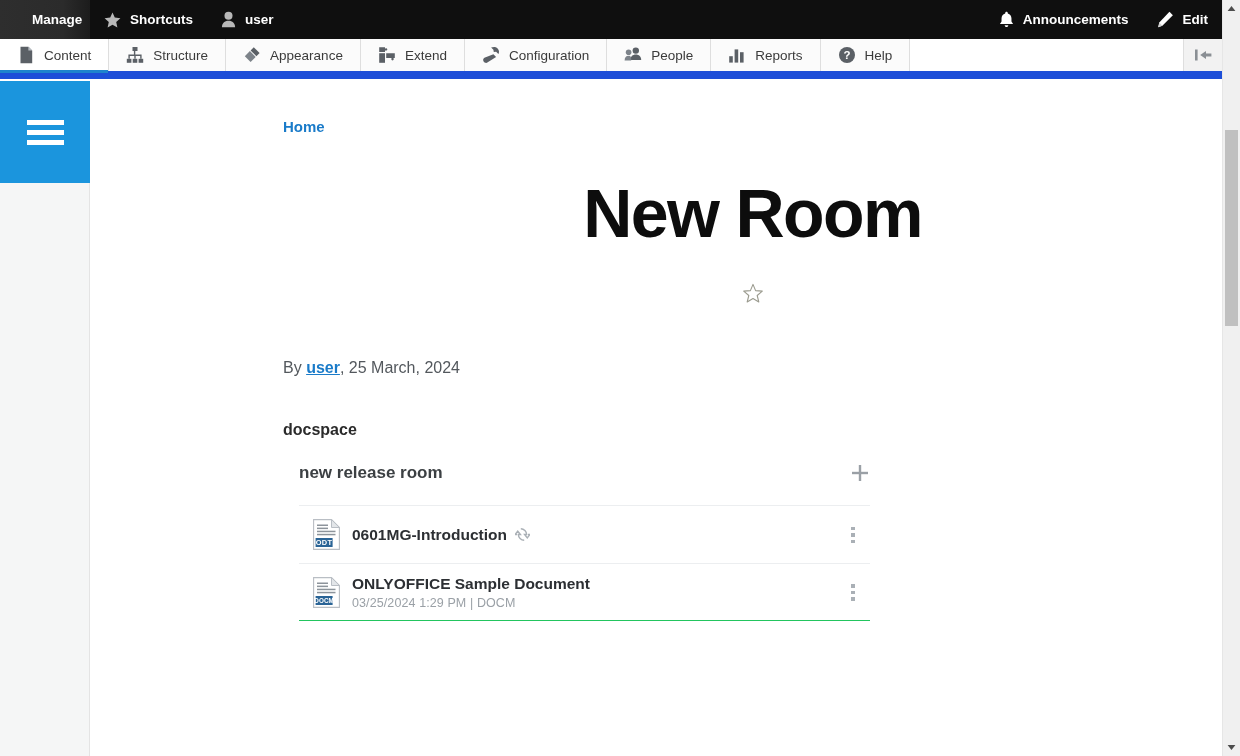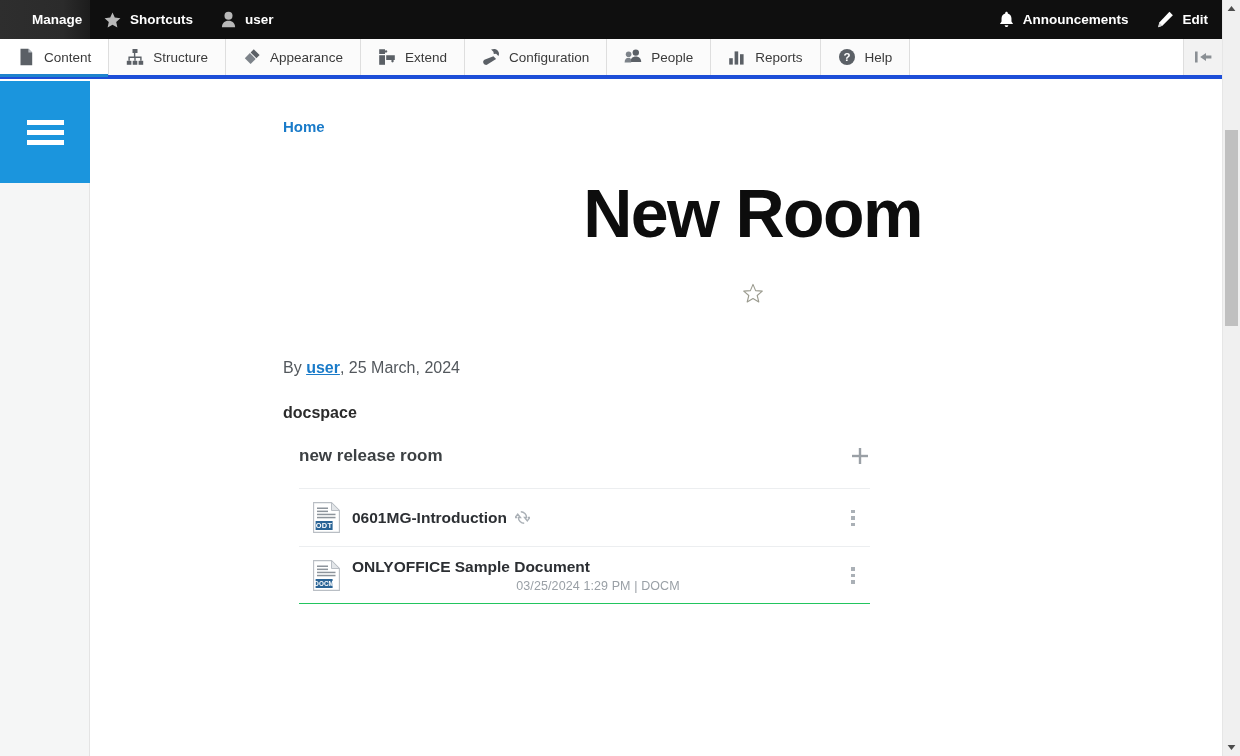--- a/index.html
+++ b/index.html
@@ -54,21 +54,21 @@
   .ico-bell-sm { width: 15px; height: 17px; display: block; }
   .ico-pencil-sm { width: 17px; height: 17px; display: block; }
 
   
   .tab-bar {
     position: absolute;
     top: 39px; left: 0;
     width: 1222px;
     height: 40px;
     background: #f5f5f5;
-    border-bottom: 4px solid #1d4ed8;
+    border-bottom: 8px solid #1d4ed8;
     display: flex;
     align-items: stretch;
     z-index: 39;
   }
   .tab {
     display: flex;
     align-items: center;
     gap: 9px;
     padding: 0 17px;
     font-size: 13.5px;
@@ -172,32 +172,31 @@
     color: #53585d;
   }
   .byline a {
     color: #1a7bc9;
     font-weight: bold;
     text-decoration: underline;
     cursor: pointer;
   }
 
   .section-label {
-    margin-top: 27px;
+    margin-top: 44px;
     font-size: 16px;
     font-weight: bold;
     color: #2b2b2b;
   }
 
   
   .room-panel {
     margin-top: 24px;
     margin-left: 16px;
     width: 571px;
-    text-align: center;
   }
   .room-head {
     display: flex;
     align-items: center;
     justify-content: space-between;
     padding-bottom: 22px;
   }
   .room-name {
     font-size: 17px;
     font-weight: bold;

